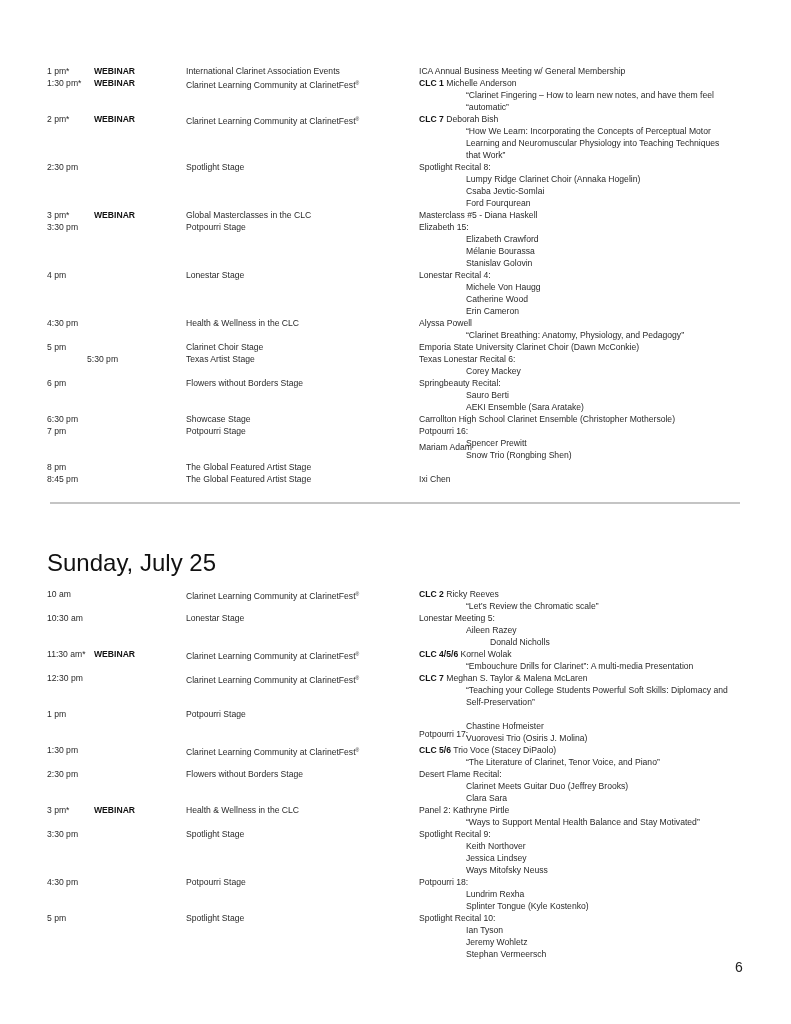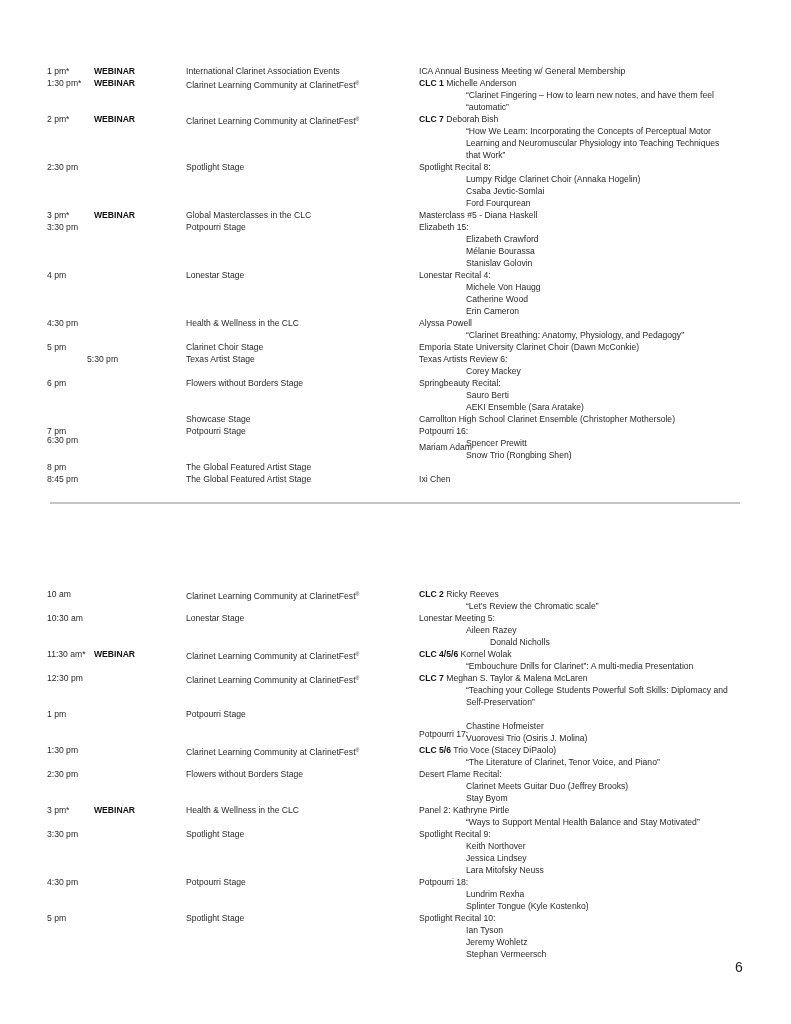--- a/index.html
+++ b/index.html
@@ -64,43 +64,44 @@
       <div class="line det ind" style="top: 305px;"><span>Erin Cameron</span></div>
       <div class="line time" style="top: 317px;">4:30 pm</div>
       <div class="line venue" style="top: 317px;"><span>Health &amp; Wellness in the CLC</span></div>
       <div class="line det" style="top: 317px;"><span>Alyssa Powell</span></div>
       <div class="line det ind" style="top: 329px;"><span>“Clarinet Breathing: Anatomy, Physiology, and Pedagogy”</span></div>
       <div class="line time" style="top: 341px;">5 pm</div>
       <div class="line venue" style="top: 341px;"><span>Clarinet Choir Stage</span></div>
       <div class="line det" style="top: 341px;"><span>Emporia State University Clarinet Choir (Dawn McConkie)</span></div>
       <div class="line time" style="top: 353px; padding-left: 40px;">5:30 pm</div>
       <div class="line venue" style="top: 353px;"><span>Texas Artist Stage</span></div>
-      <div class="line det" style="top: 353px;"><span>Texas Artists Review 6:</span></div>
+      <div class="line det" style="top: 353px;"><span>Texas Lonestar Recital 6:</span></div>
       <div class="line det ind" style="top: 365px;"><span>Corey Mackey</span></div>
       <div class="line time" style="top: 377px;">6 pm</div>
       <div class="line venue" style="top: 377px;"><span>Flowers without Borders Stage</span></div>
       <div class="line det" style="top: 377px;"><span>Springbeauty Recital:</span></div>
       <div class="line det ind" style="top: 389px;"><span>Sauro Berti</span></div>
       <div class="line det ind" style="top: 401px;"><span>AEKI Ensemble (Sara Aratake)</span></div>
-      <div class="line time" style="top: 434px;">6:30 pm</div>
+      <div class="line time" style="top: 413px;">6:30 pm</div>
       <div class="line venue" style="top: 413px;"><span>Showcase Stage</span></div>
       <div class="line det" style="top: 413px;"><span>Carrollton High School Clarinet Ensemble (Christopher Mothersole)</span></div>
       <div class="line time" style="top: 425px;">7 pm</div>
       <div class="line venue" style="top: 425px;"><span>Potpourri Stage</span></div>
       <div class="line det" style="top: 425px;"><span>Potpourri 16:</span></div>
       <div class="line det ind" style="top: 437px;"><span>Spencer Prewitt</span></div>
       <div class="line det ind" style="top: 449px;"><span>Snow Trio (Rongbing Shen)</span></div>
       <div class="line time" style="top: 461px;">8 pm</div>
       <div class="line venue" style="top: 461px;"><span>The Global Featured Artist Stage</span></div>
       <div class="line det" style="top: 441px;"><span>Mariam Adam</span></div>
       <div class="line time" style="top: 473px;">8:45 pm</div>
       <div class="line venue" style="top: 473px;"><span>The Global Featured Artist Stage</span></div>
       <div class="line det" style="top: 473px;"><span>Ixi Chen</span></div>
     </div>
   <div class="divider"></div>
+  <h1 class="day-title">Sunday, July 25</h1>
   <div id="sun-section">
       <div class="line time" style="top: 588px;">10 am</div>
       <div class="line venue" style="top: 588px;"><span>Clarinet Learning Community at ClarinetFest</span><sup>®</sup></div>
       <div class="line det" style="top: 588px;"><b>CLC 2</b><span> Ricky Reeves</span></div>
       <div class="line det ind" style="top: 600px;"><span>“Let’s Review the Chromatic scale”</span></div>
       <div class="line time" style="top: 612px;">10:30 am</div>
       <div class="line venue" style="top: 612px;"><span>Lonestar Stage</span></div>
       <div class="line det" style="top: 612px;"><span>Lonestar Meeting 5:</span></div>
       <div class="line det ind" style="top: 624px;"><span>Aileen Razey</span></div>
       <div class="line det ind" style="top: 636px; padding-left: 24px;"><span>Donald Nicholls</span></div>
@@ -120,32 +121,32 @@
       <div class="line det ind" style="top: 720px;"><span>Chastine Hofmeister</span></div>
       <div class="line det ind" style="top: 732px;"><span>Vuorovesi Trio (Osiris J. Molina)</span></div>
       <div class="line time" style="top: 744px;">1:30 pm</div>
       <div class="line venue" style="top: 744px;"><span>Clarinet Learning Community at ClarinetFest</span><sup>®</sup></div>
       <div class="line det" style="top: 744px;"><b>CLC 5/6</b><span> Trio Voce (Stacey DiPaolo)</span></div>
       <div class="line det ind" style="top: 756px;"><span>“The Literature of Clarinet, Tenor Voice, and Piano”</span></div>
       <div class="line time" style="top: 768px;">2:30 pm</div>
       <div class="line venue" style="top: 768px;"><span>Flowers without Borders Stage</span></div>
       <div class="line det" style="top: 768px;"><span>Desert Flame Recital:</span></div>
       <div class="line det ind" style="top: 780px;"><span>Clarinet Meets Guitar Duo (Jeffrey Brooks)</span></div>
-      <div class="line det ind" style="top: 792px;"><span>Stay Byom</span></div>
+      <div class="line det ind" style="top: 792px;"><span>Clara Sara</span></div>
       <div class="line time" style="top: 804px;">3 pm*</div>
       <div class="line webinar" style="top: 804px;">WEBINAR</div>
       <div class="line venue" style="top: 804px;"><span>Health &amp; Wellness in the CLC</span></div>
       <div class="line det" style="top: 804px;"><span>Panel 2: Kathryne Pirtle</span></div>
       <div class="line det ind" style="top: 816px;"><span>“Ways to Support Mental Health Balance and Stay Motivated”</span></div>
       <div class="line time" style="top: 828px;">3:30 pm</div>
       <div class="line venue" style="top: 828px;"><span>Spotlight Stage</span></div>
       <div class="line det" style="top: 828px;"><span>Spotlight Recital 9:</span></div>
       <div class="line det ind" style="top: 840px;"><span>Keith Northover</span></div>
       <div class="line det ind" style="top: 852px;"><span>Jessica Lindsey</span></div>
-      <div class="line det ind" style="top: 864px;"><span>Lara Mitofsky Neuss</span></div>
+      <div class="line det ind" style="top: 864px;"><span>Ways Mitofsky Neuss</span></div>
       <div class="line time" style="top: 876px;">4:30 pm</div>
       <div class="line venue" style="top: 876px;"><span>Potpourri Stage</span></div>
       <div class="line det" style="top: 876px;"><span>Potpourri 18:</span></div>
       <div class="line det ind" style="top: 888px;"><span>Lundrim Rexha</span></div>
       <div class="line det ind" style="top: 900px;"><span>Splinter Tongue (Kyle Kostenko)</span></div>
       <div class="line time" style="top: 912px;">5 pm</div>
       <div class="line venue" style="top: 912px;"><span>Spotlight Stage</span></div>
       <div class="line det" style="top: 912px;"><span>Spotlight Recital 10:</span></div>
       <div class="line det ind" style="top: 924px;"><span>Ian Tyson</span></div>
       <div class="line det ind" style="top: 936px;"><span>Jeremy Wohletz</span></div>

